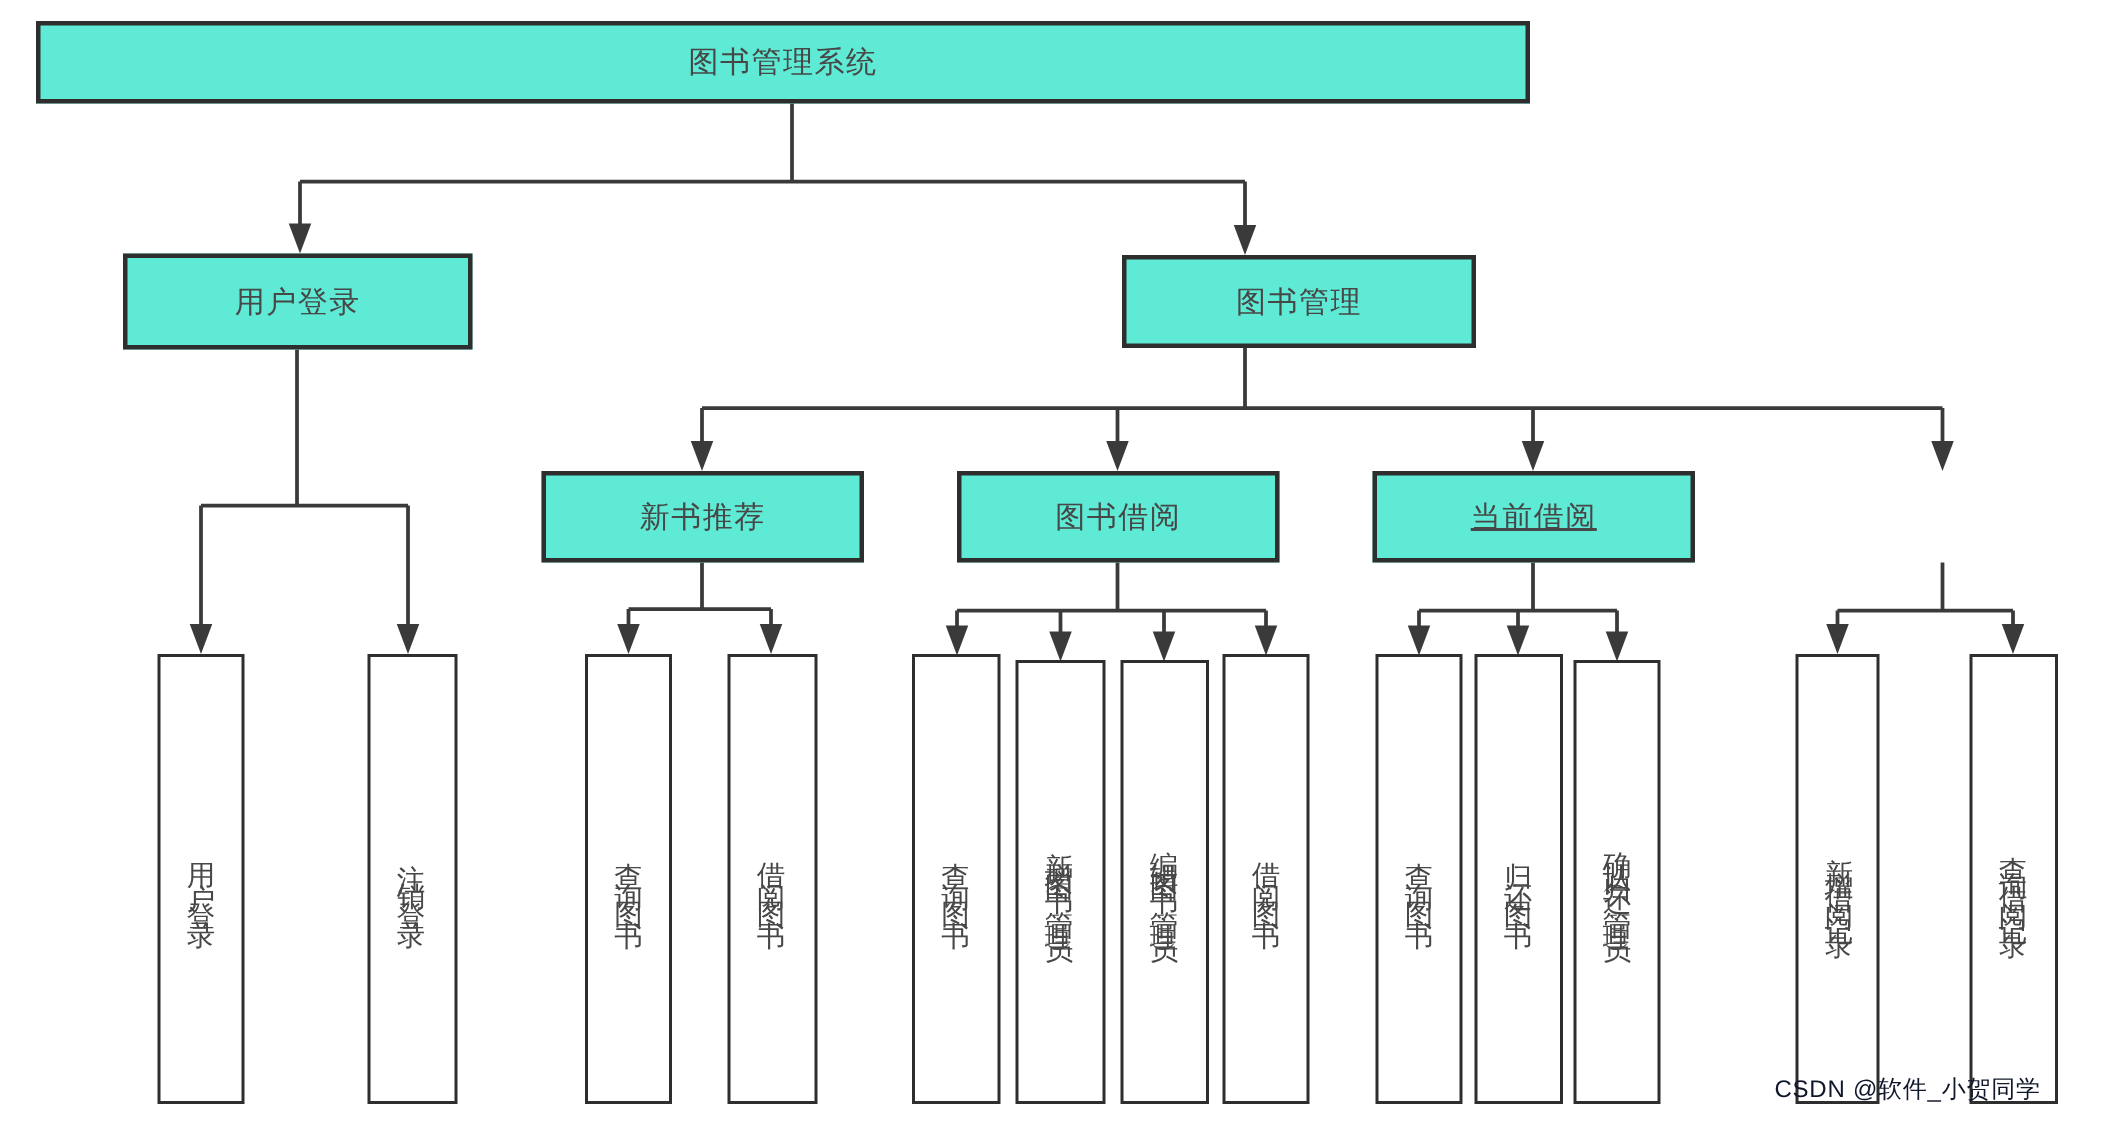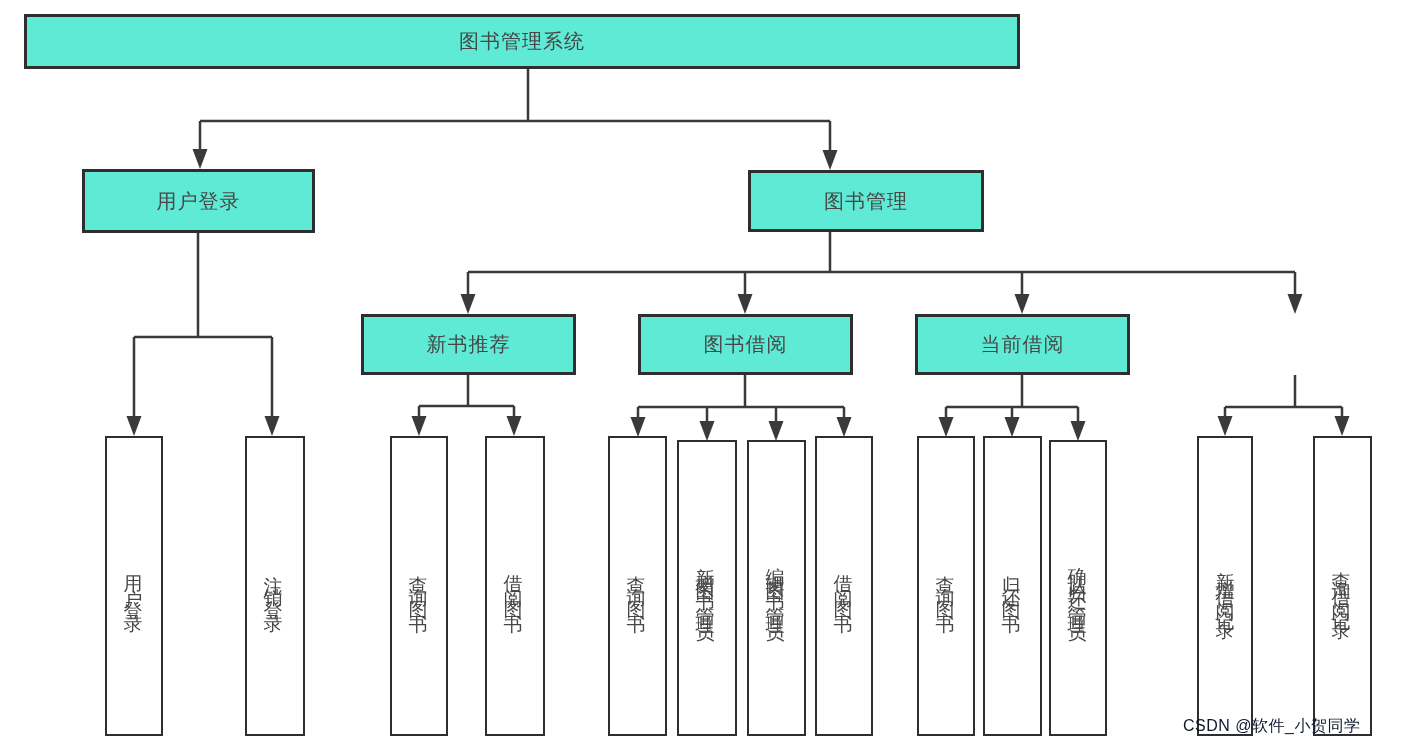--- a/index.html
+++ b/index.html
@@ -89,21 +89,21 @@
     </g>
   </svg>
 
   <div class="hbox root-box" style="left:24px; top:14px; width:996px; height:55px;">图书管理系统</div>
 
   <div class="hbox" style="left:82px; top:169px; width:233px; height:64px;">用户登录</div>
   <div class="hbox" style="left:748px; top:170px; width:236px; height:62px;">图书管理</div>
 
   <div class="hbox" style="left:361px; top:314px; width:215px; height:61px;">新书推荐</div>
   <div class="hbox" style="left:638px; top:314px; width:215px; height:61px;">图书借阅</div>
-  <div class="hbox" style="left:915px; top:314px; width:215px; height:61px;">当前借阅</div>
+  <div class="hbox" style="left:915px; top:314px; width:215px; height:61px;text-decoration:underline;">当前借阅</div>
 
   <div class="vbox" style="left:105px; width:58px;">用户登录</div>
   <div class="vbox" style="left:245px; width:60px;">注销登录</div>
 
   <div class="vbox" style="left:390px; width:58px;">查询图书</div>
   <div class="vbox" style="left:485px; width:60px;">借阅图书</div>
 
   <div class="vbox" style="left:608px; width:59px;">查询图书</div>
   <div class="vbox long" style="left:677px; width:60px;">新增图书（管理员）</div>
   <div class="vbox long" style="left:747px; width:59px;">编辑图书（管理员）</div>

